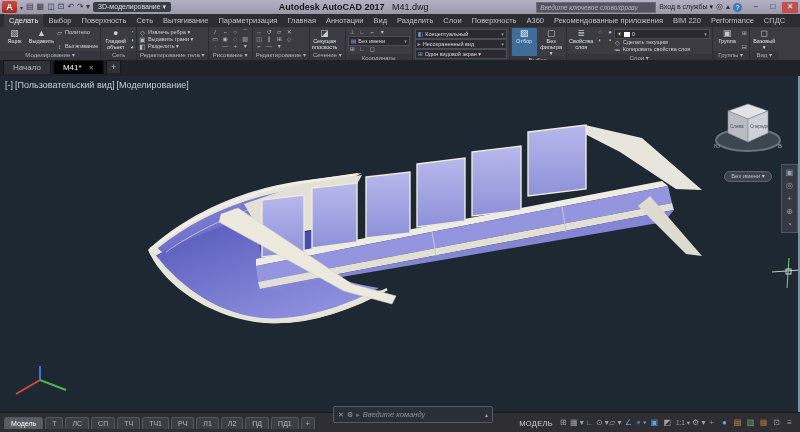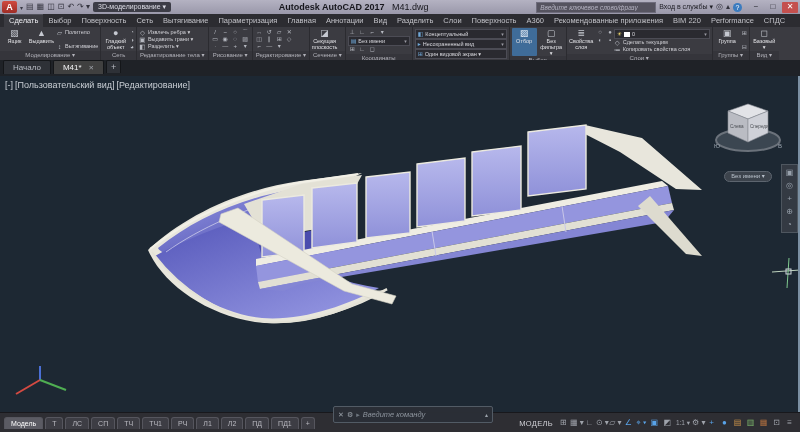--- a/index.html
+++ b/index.html
@@ -51,21 +51,21 @@
   .dd{background:#2a2a30;border:1px solid #4c4c55;font-size:5.5px;height:8px;line-height:6px;
       display:flex;align-items:center;gap:2px;padding:0 2px;color:#d8d8de;white-space:nowrap}
   .dd .cic{color:#6fa8d8;font-size:6px}
   .swatch{width:6px;height:5px;background:#fff;display:inline-block}
   .arr{margin-left:auto;color:#9a9aa4;font-size:5px}
 
   
   .filetabs{height:16px;background:#1f2227;display:flex;padding-left:3px}
   .ftab{height:13px;display:flex;align-items:center;padding:0 9px;background:#2e3137;color:#b9bcc4;
         margin-right:2px;border-radius:2px 2px 0 0;font-size:8px;border:1px solid #141619;border-bottom:0}
-  .ftab.active{background:#404040;color:#f2f2f4}
+  .ftab.active{background:#000000;color:#f2f2f4}
   .ftab .x{margin-left:7px;font-size:6.5px;color:#a0a4ac}
   .ftplus{width:13px;height:12px;background:#2e3137;color:#b9bcc4;text-align:center;line-height:12px;
           border-radius:2px 2px 0 0;font-size:9px;border:1px solid #141619;border-bottom:0}
 
   
   .canvas{position:relative;height:336px;background:#1d2833;overflow:hidden}
   .scene{position:absolute;left:0;top:0}
   .vplabel{position:absolute;left:5px;top:4px;font-size:9px;color:#c9ced4;display:flex;gap:2px;z-index:3}
   .redge{position:absolute;right:0;top:0;bottom:0;width:2px;background:#7b90a3;z-index:4}
   .vc{position:absolute;right:10px;top:22px;width:84px;text-align:center;z-index:3}
@@ -401,21 +401,21 @@
     <span class="x">✕</span>
   </div>
   <div class="ftplus">+</div>
 </div>
 
 <div class="canvas">
 
   <div class="vplabel">
     <span>[-]</span>
     <span>[Пользовательский вид]</span>
-    <span>[Редактирование]</span>
+    <span>[Моделирование]</span>
   </div>
 
   <svg class="scene" width="800" height="336" viewBox="0 0 800 336">
     <defs>
       <linearGradient id="bowG" x1="0" y1="0" x2="0.55" y2="1">
         <stop offset="0" stop-color="#9a9ce8"></stop>
           <stop offset="1" stop-color="#4143a6"></stop>
       </linearGradient>
       <linearGradient id="hullG" x1="0" y1="0" x2="0.8" y2="1">
         <stop offset="0" stop-color="#5254b8"></stop>

